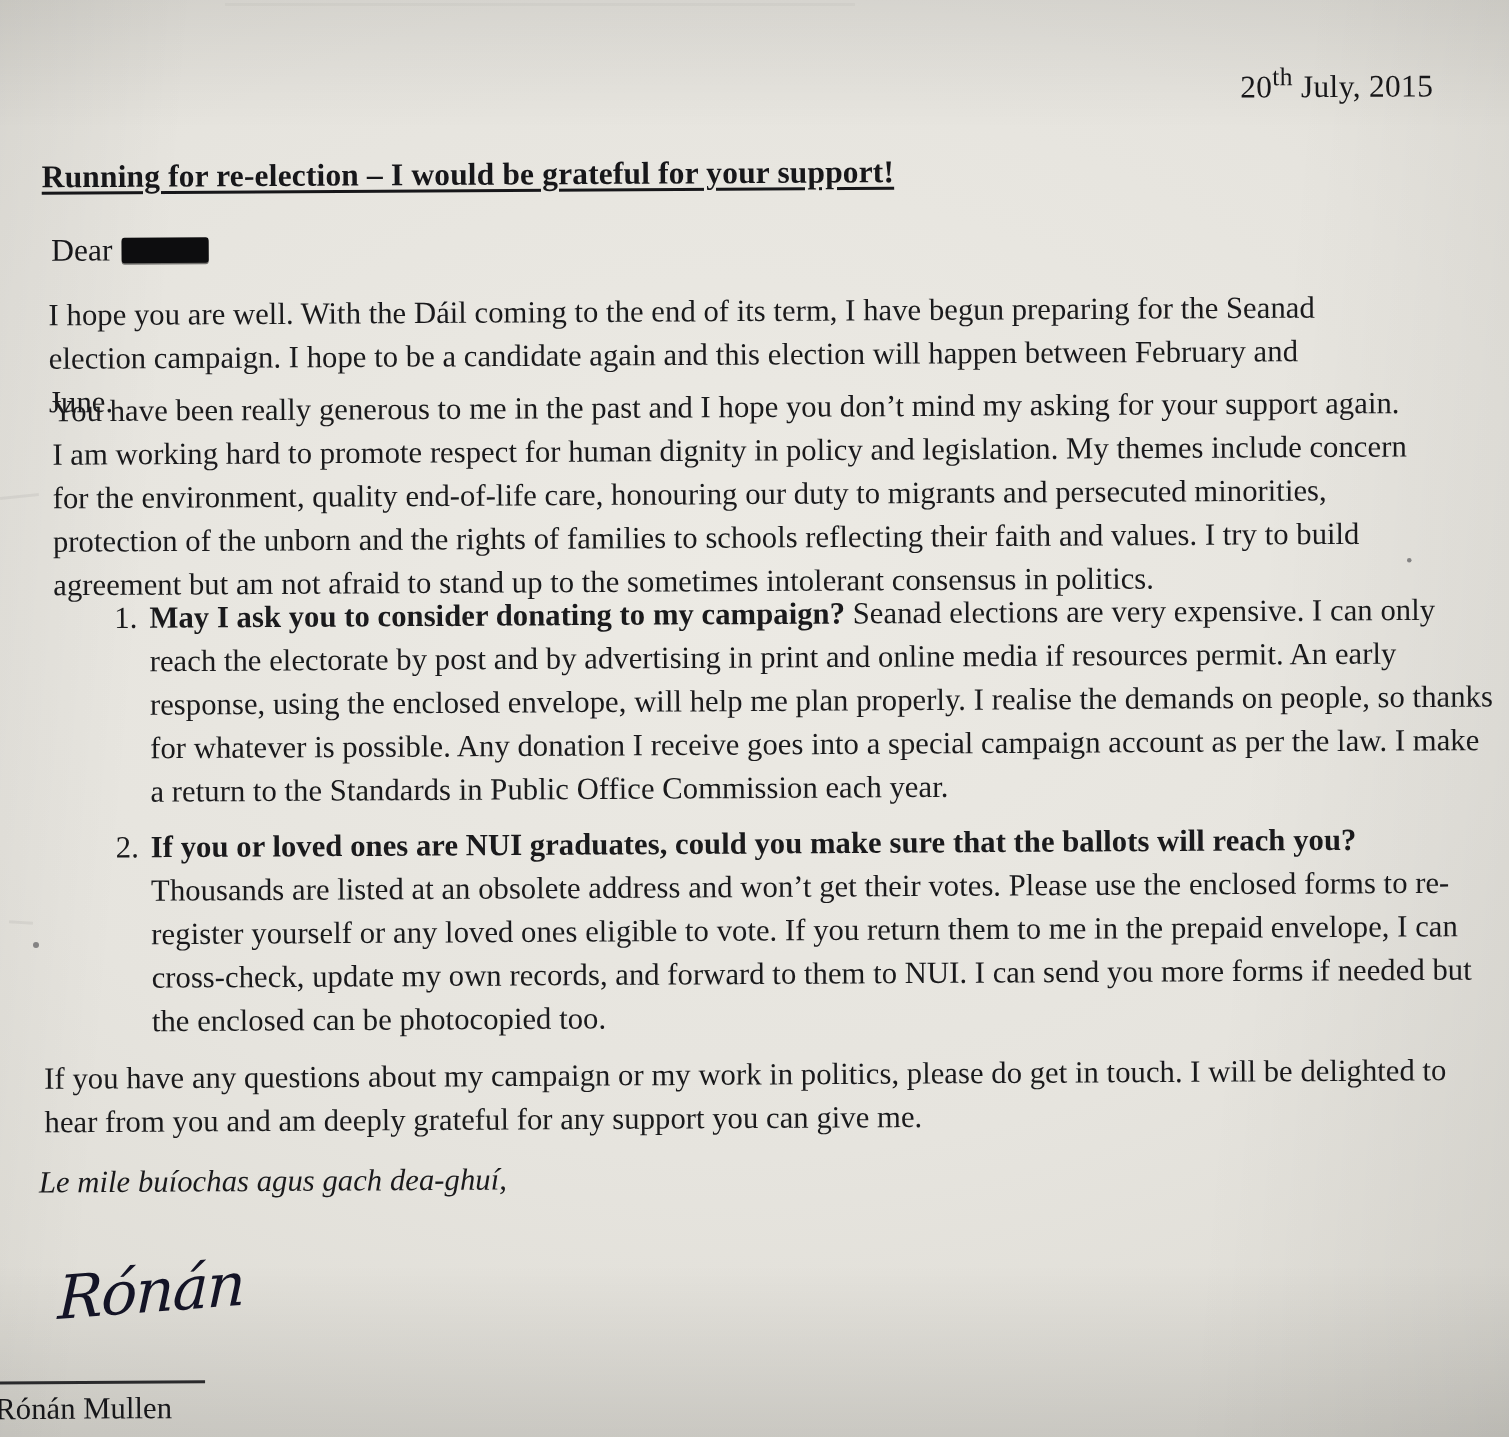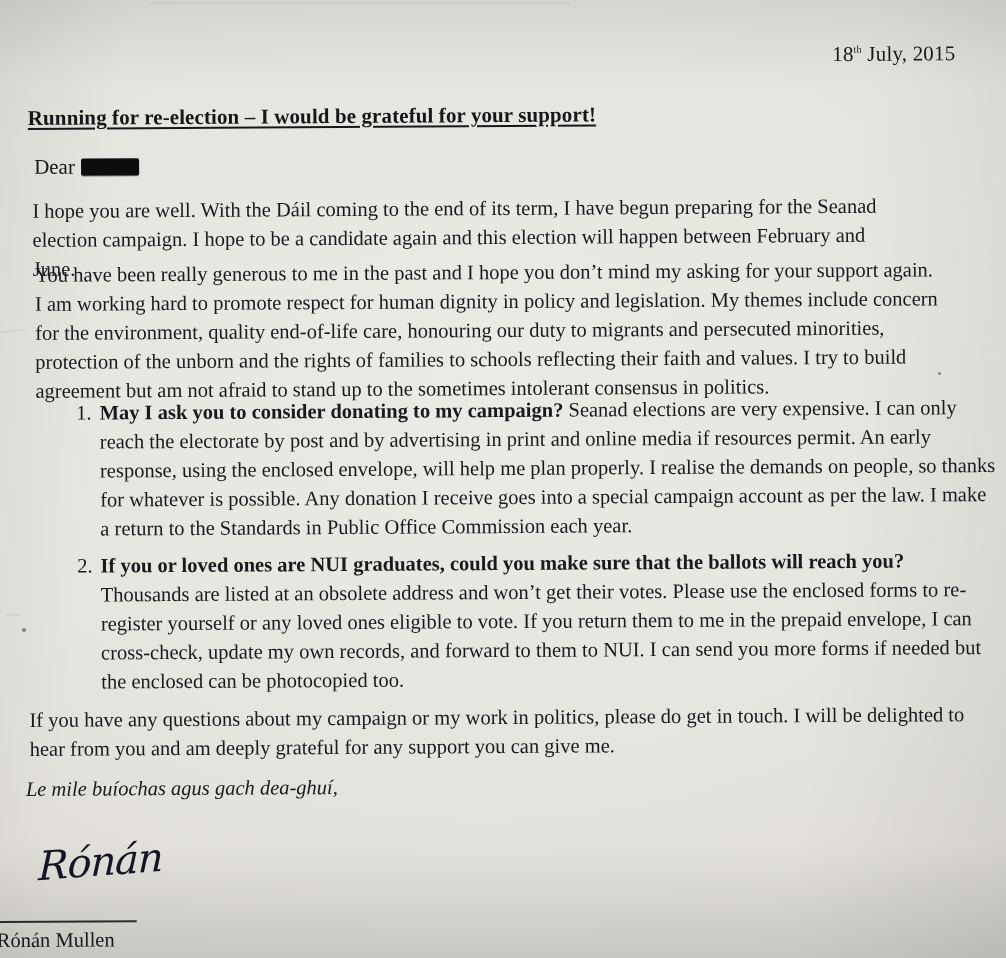--- a/index.html
+++ b/index.html
@@ -55,21 +55,21 @@
   }
 
   .date {
     position: absolute;
     right: 48px;
     top: 44px;
     font-size: 21px;
     color: #18181a;
     letter-spacing: .2px;
   }
-  .date sup { font-size: 10px; }
+  .date sup { font-size: 17px; }
 
   .subject {
     position: absolute;
     left: 30px;
     top: 103px;
     font-size: 21px;
     font-weight: bold;
     color: #17171a;
     text-decoration: underline;
     text-underline-offset: 3px;
@@ -179,21 +179,21 @@
 
 <div id="paper">
 
   <div class="crease" id="crease-left-1"></div>
   <div class="crease" id="crease-left-2"></div>
   <div class="crease" id="crease-top"></div>
 
   <div id="content">
 
     <div class="date">
-      <span>18</span><sup>th</sup><span> July, 2015</span>
+      <span>20</span><sup>th</sup><span> July, 2015</span>
     </div>
 
     <div class="subject">Running for re-election – I would be grateful for your support!</div>
 
     <div class="salutation">
       <span>Dear</span><span class="redaction"></span>
     </div>
 
     <div class="para" id="para-1">I hope you are well. With the Dáil coming to the end of its term, I have begun preparing for the Seanad election campaign. I hope to be a candidate again and this election will happen between February and June.</div>
     <div class="para" id="para-2">You have been really generous to me in the past and I hope you don’t mind my asking for your support again. I am working hard to promote respect for human dignity in policy and legislation. My themes include concern for the environment, quality end-of-life care, honouring our duty to migrants and persecuted minorities, protection of the unborn and the rights of families to schools reflecting their faith and values. I try to build agreement but am not afraid to stand up to the sometimes intolerant consensus in politics.</div>

